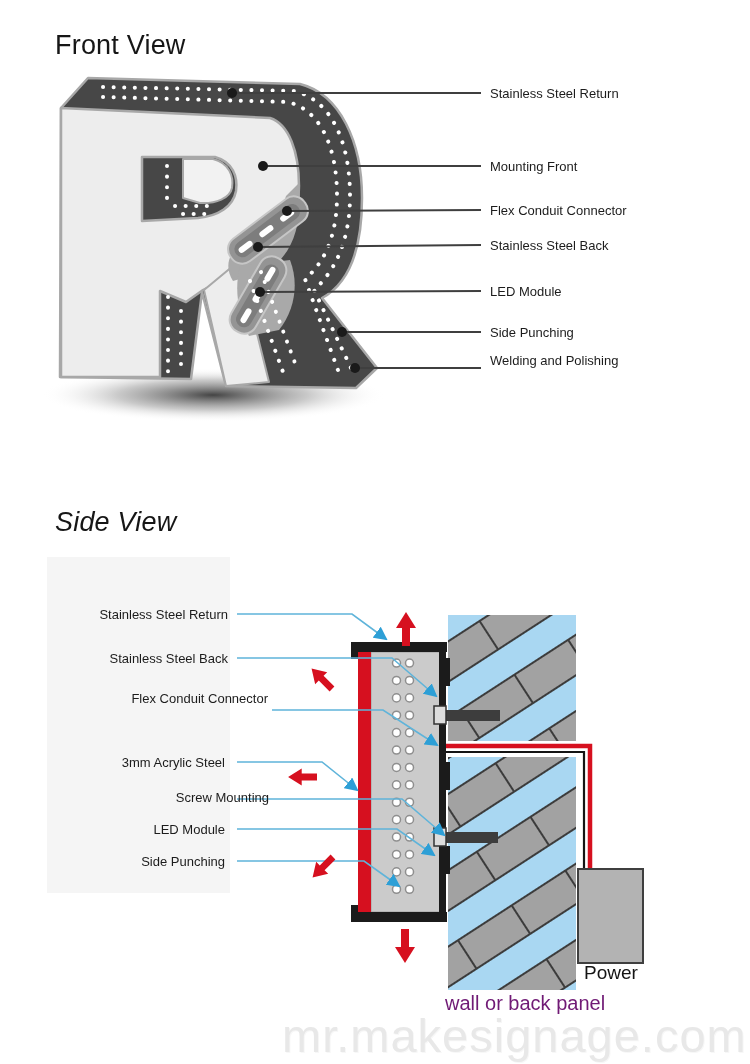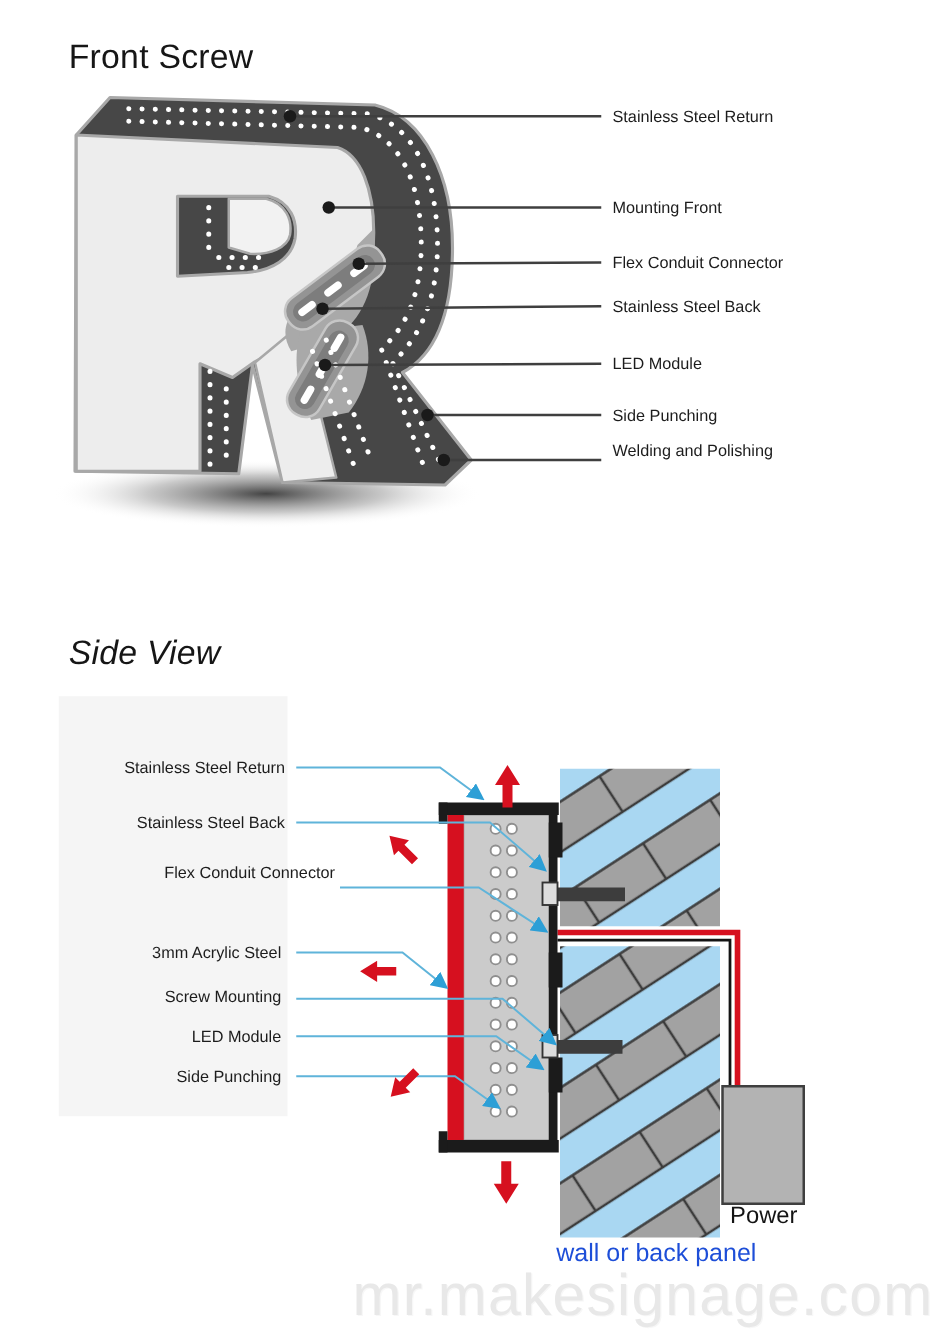--- a/index.html
+++ b/index.html
@@ -16,21 +16,21 @@
   .lbl{
     position:absolute;font-size:13px;color:#1c1c1c;white-space:nowrap;
     transform:translateY(-50%);
   }
   .lbl-r{text-align:right;left:0;}
   .power-lbl{
     position:absolute;font-size:19px;color:#141414;white-space:nowrap;
     transform:translate(-50%,-50%);
   }
   .caption{
-    position:absolute;font-size:20px;color:#1d4ed8;white-space:nowrap;
+    position:absolute;font-size:20px;color:#701a75;white-space:nowrap;
     transform:translateY(-50%);
   }
   .watermark{
     position:absolute;font-size:47px;color:#e8e8e8;white-space:nowrap;
     letter-spacing:1px;text-shadow:1px 1px 0 #f7f7f7;
   }
 </style>
 </head>
 <body>
 
@@ -169,36 +169,36 @@
     <g fill="#d6101f">
       <use href="#rarrow" transform="translate(406,646) rotate(-90)"></use>
       <use href="#rarrow" transform="translate(332,689) rotate(-135) scale(0.85)"></use>
       <use href="#rarrow" transform="translate(317,777) rotate(180) scale(0.85)"></use>
       <use href="#rarrow" transform="translate(333,857) rotate(135) scale(0.85)"></use>
       <use href="#rarrow" transform="translate(405,929) rotate(90)"></use>
     </g>
   </g>
 </svg>
 
-<div class="title" style="left:55px;top:30px;">Front Screw</div>
+<div class="title" style="left:55px;top:30px;">Front View</div>
 
 <div class="lbl" style="left:490px;top:93px;">Stainless Steel Return</div>
 <div class="lbl" style="left:490px;top:166px;">Mounting Front</div>
 <div class="lbl" style="left:490px;top:210px;">Flex Conduit Connector</div>
 <div class="lbl" style="left:490px;top:245px;">Stainless Steel Back</div>
 <div class="lbl" style="left:490px;top:291px;">LED Module</div>
 <div class="lbl" style="left:490px;top:332px;">Side Punching</div>
 <div class="lbl" style="left:490px;top:360px;">Welding and Polishing</div>
 
 <div class="title" style="left:55px;top:507px;font-style:italic;">Side View</div>
 
 <div class="lbl lbl-r" style="width:228px;top:614px;">Stainless Steel Return</div>
 <div class="lbl lbl-r" style="width:228px;top:658px;">Stainless Steel Back</div>
 <div class="lbl lbl-r" style="width:268px;top:698px;">Flex Conduit Connector</div>
 <div class="lbl lbl-r" style="width:225px;top:762px;">3mm Acrylic Steel</div>
-<div class="lbl lbl-r" style="width:225px;top:797px;">Screw Mounting</div>
+<div class="lbl lbl-r" style="width:225px;top:797px;padding-left:44px;">Screw Mounting</div>
 <div class="lbl lbl-r" style="width:225px;top:829px;">LED Module</div>
 <div class="lbl lbl-r" style="width:225px;top:861px;">Side Punching</div>
 
 <div class="power-lbl" style="left:611px;top:973px;">Power</div>
 <div class="caption" style="left:445px;top:1003px;">wall or back panel</div>
 
 <div class="watermark" style="left:282px;top:1008px;">mr.makesignage.com</div>
 
 </body></html>

